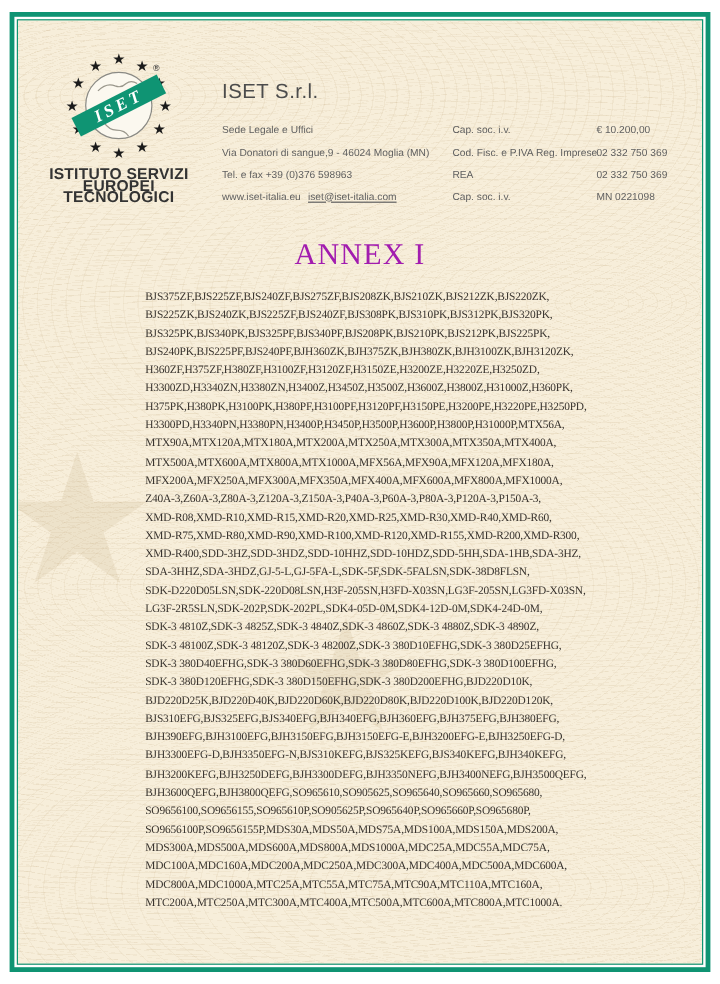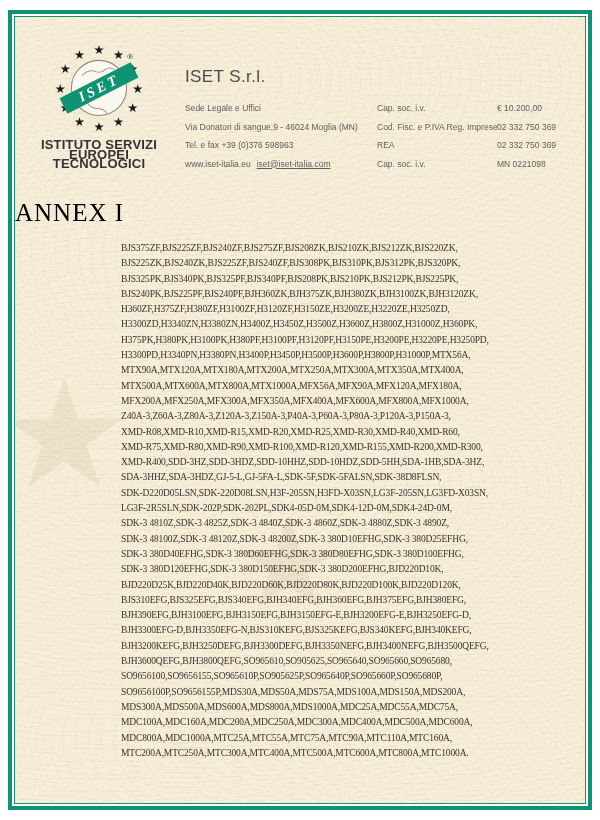--- a/index.html
+++ b/index.html
@@ -29,21 +29,21 @@
 
   .header{position:relative;z-index:1;display:flex;padding:26px 18px 0 24px;}
   .logo-block{width:120px;text-align:center;flex:none;}
   .logo-caption{font-weight:bold;font-size:13px;color:#333;line-height:9.5px;margin-top:3px;letter-spacing:.2px;}
   .header-right{flex:1;padding-left:26px;}
   .company-name{font-size:17px;color:#4c4c4c;letter-spacing:.4px;margin:24px 0 16px;font-weight:normal;}
   .info-row{display:grid;grid-template-columns:192px 120px 1fr;font-size:8.5px;color:#5f5f5f;margin-bottom:8.5px;align-items:baseline;}
   .info-row .cell{white-space:nowrap;}
   .email{text-decoration:underline;margin-left:6px;margin-top:16px;}
 
-  .annex-title{position:relative;z-index:1;font-family:"Liberation Serif",serif;font-size:25px;color:#000000;text-align:left;margin-top:22px;letter-spacing:1px;font-weight:normal;}
+  .annex-title{position:relative;z-index:1;font-family:"Liberation Serif",serif;font-size:25px;color:#a21caf;text-align:center;margin-top:22px;letter-spacing:1px;font-weight:normal;}
   .annex-body{position:relative;z-index:1;margin:14px 0 0 106px;font-family:"Liberation Serif",serif;font-size:9.5px;letter-spacing:-0.15px;line-height:15.3px;color:var(--ink);}
   .annex-line{white-space:nowrap;}
 
   .logo-svg{display:block;margin:0 auto;}
 </style>
 </head>
 <body>
 
 <div class="frame">
   <div class="frame-inner">

